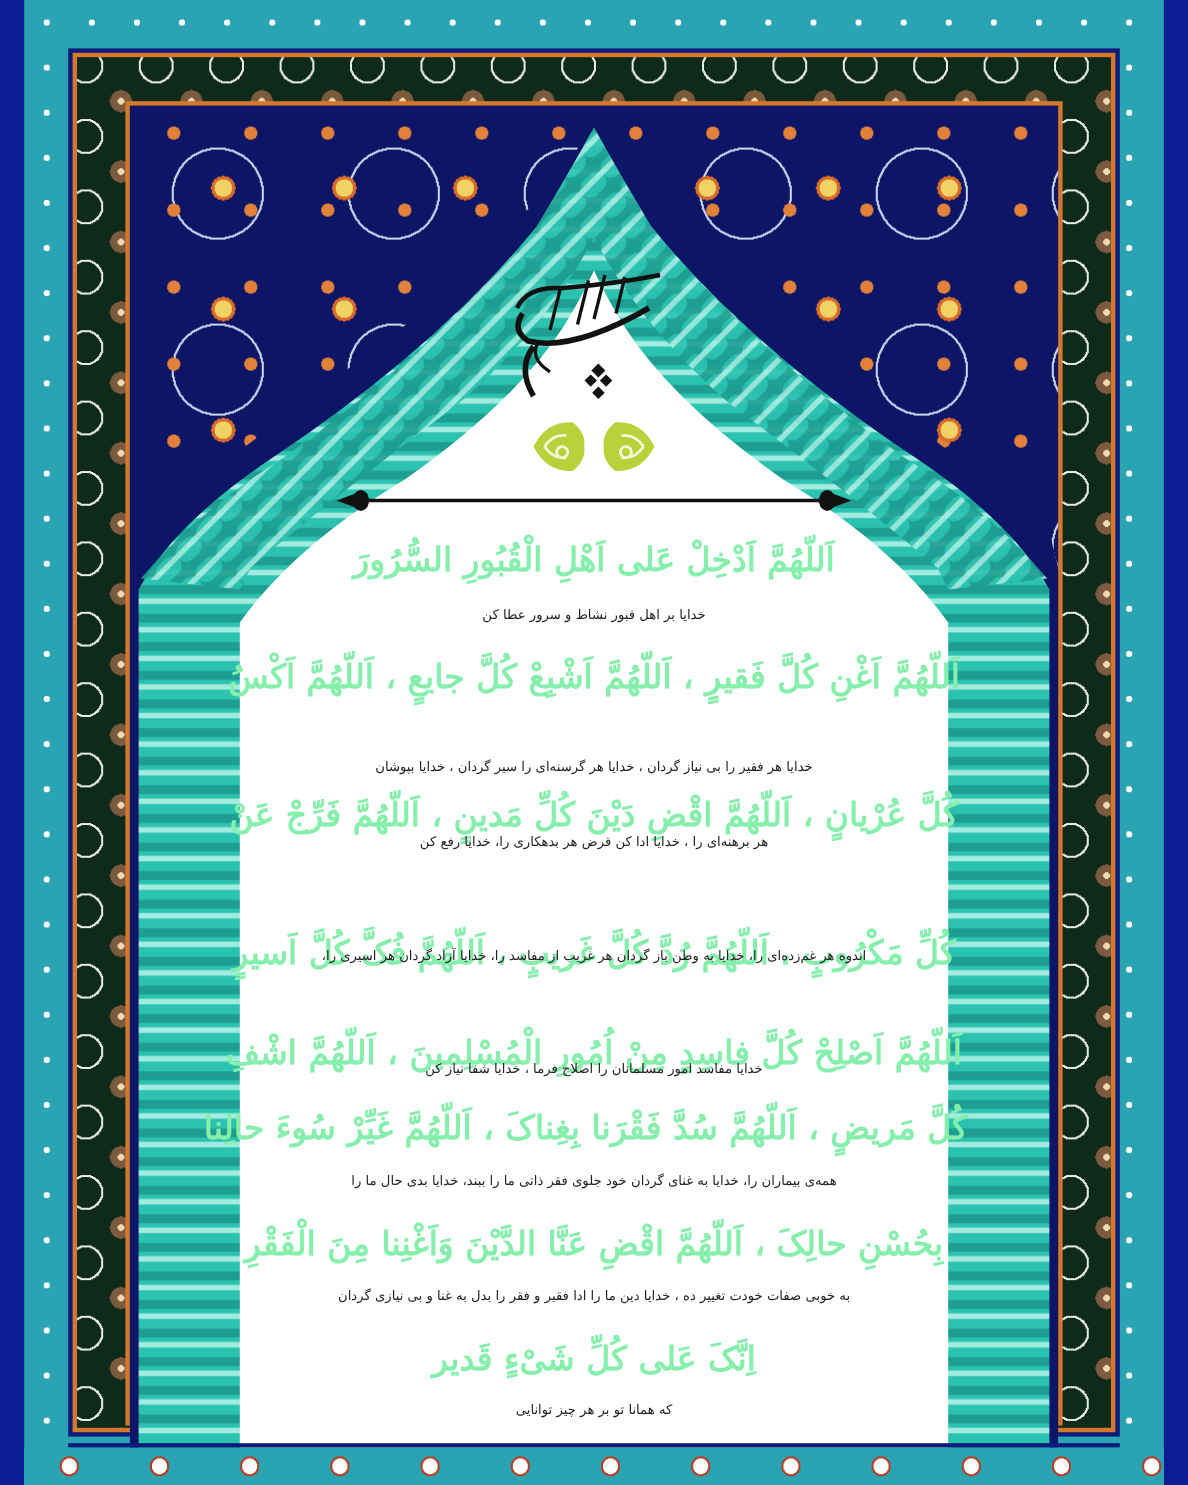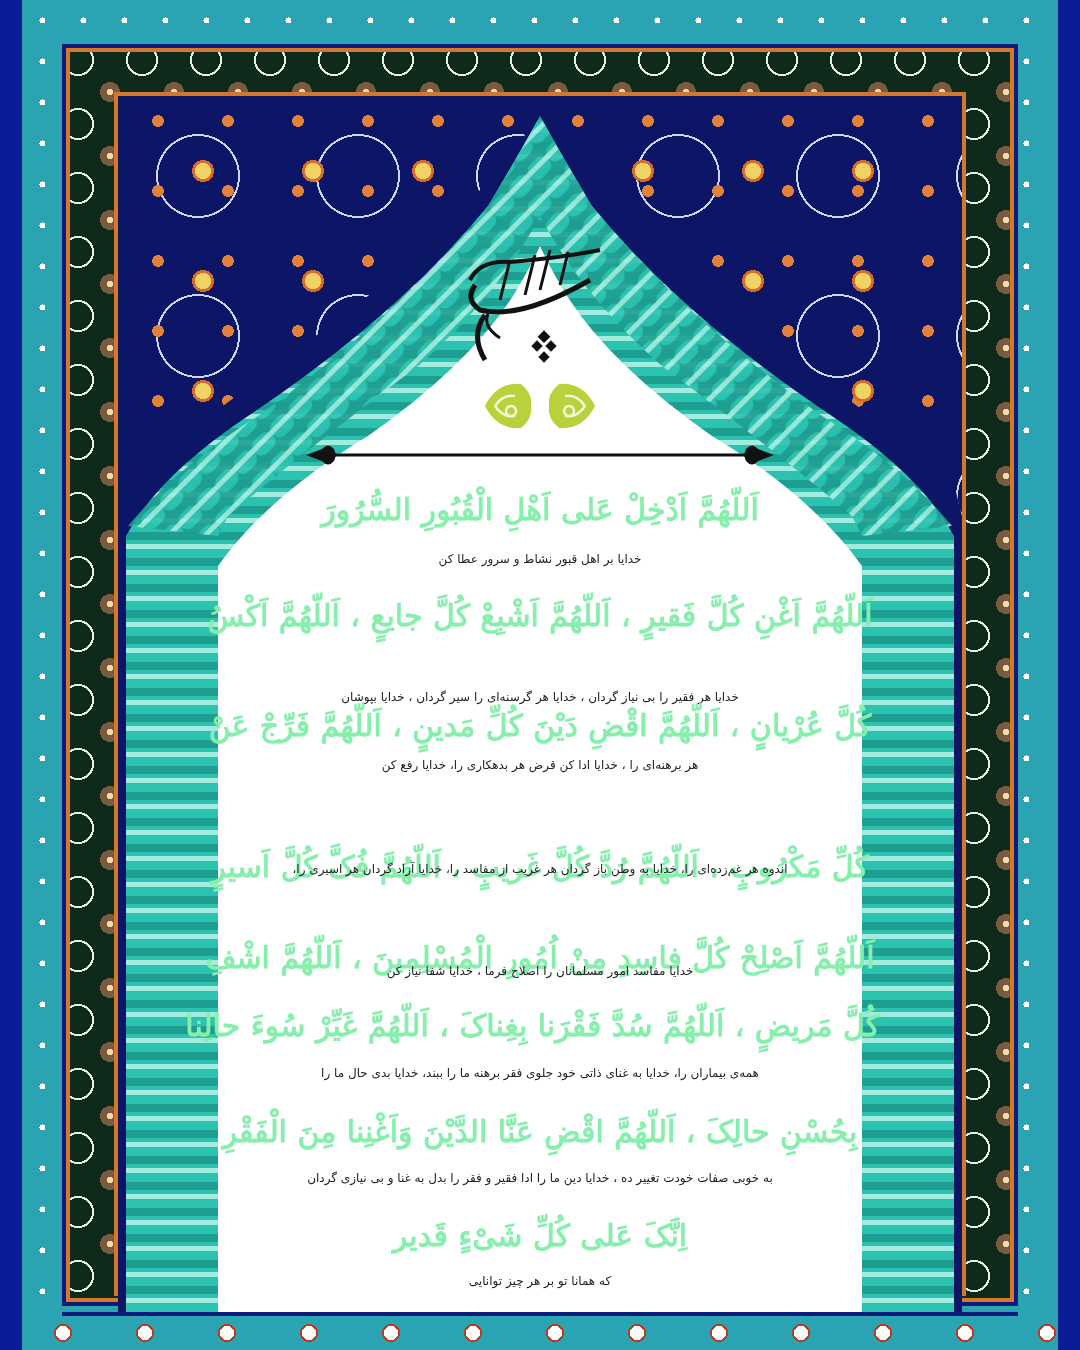--- a/index.html
+++ b/index.html
@@ -117,29 +117,29 @@
   <path d="M6,15 L22,9 Q28,2 34,9 L36,15 L34,21 Q28,28 22,21 Z" fill="#111"></path>
   <path d="M474,15 L458,9 Q452,2 446,9 L444,15 L446,21 Q452,28 458,21 Z" fill="#111"></path>
 </svg>
 
 <div class="line ar" style="top:488px;">اَللّهُمَّ اَدْخِلْ عَلی اَهْلِ الْقُبُورِ السُّرُورَ</div>
 <div class="line fa" style="top:548px;">خدایا بر اهل قبور نشاط و سرور عطا کن</div>
 
 <div class="line ar" style="top:594px;">اَللّهُمَّ اَغْنِ کُلَّ فَقیرٍ ، اَللّهُمَّ اَشْبِعْ کُلَّ جایعٍ ، اَللّهُمَّ اَکْسُ</div>
 <div class="line fa" style="top:650px;margin-top:36px;">خدایا هر فقیر را بی نیاز گردان ، خدایا هر گرسنه‌ای را سیر گردان ، خدایا بپوشان</div>
 
-<div class="line ar" style="top:704px;">کُلَّ عُرْیانٍ ، اَللّهُمَّ اقْضِ دَیْنَ کُلِّ مَدینٍ ، اَللّهُمَّ فَرِّجْ عَنْ</div>
+<div class="line ar" style="top:720px;">کُلَّ عُرْیانٍ ، اَللّهُمَّ اقْضِ دَیْنَ کُلِّ مَدینٍ ، اَللّهُمَّ فَرِّجْ عَنْ</div>
 <div class="line fa" style="top:754px;">هر برهنه‌ای را ، خدایا ادا کن قرض هر بدهکاری را، خدایا رفع کن</div>
 
 <div class="line ar" style="top:800px;margin-top:45px;">کُلِّ مَکْرُوبٍ ، اَللّهُمَّ رُدَّ کُلَّ غَریبٍ ، اَللّهُمَّ فُکَّ کُلَّ اَسیرٍ</div>
 <div class="line fa" style="top:858px;">اندوه هر غم‌زده‌ای را، خدایا به وطن باز گردان هر غریب از مفاسد را، خدایا آزاد گردان هر اسیری را،</div>
 
 <div class="line ar" style="top:900px;margin-top:36px;">اَللّهُمَّ اَصْلِحْ کُلَّ فاسِدٍ مِنْ اُمُورِ الْمُسْلِمینَ ، اَللّهُمَّ اشْفِ</div>
 <div class="line fa" style="top:960px;">خدایا مفاسد امور مسلمانان را اصلاح فرما ، خدایا شفا نیاز کن</div>
 
 <div class="line ar" style="top:1004px;">کُلَّ مَریضٍ ، اَللّهُمَّ سُدَّ فَقْرَنا بِغِناکَ ، اَللّهُمَّ غَیِّرْ سُوءَ حالِنا</div>
-<div class="line fa" style="top:1062px;">همه‌ی بیماران را، خدایا به غنای ذاتی خود جلوی فقر برهنه ما را ببند، خدایا بدی حال ما را</div>
+<div class="line fa" style="top:1062px;">همه‌ی بیماران را، خدایا به غنای گردان خود جلوی فقر ذاتی ما را ببند، خدایا بدی حال ما را</div>
 
 <div class="line ar" style="top:1110px;">بِحُسْنِ حالِکَ ، اَللّهُمَّ اقْضِ عَنَّا الدَّیْنَ وَاَغْنِنا مِنَ الْفَقْرِ</div>
 <div class="line fa" style="top:1167px;">به خوبی صفات خودت تغییر ده ، خدایا دین ما را ادا فقیر و فقر را بدل به غنا و بی نیازی گردان</div>
 
 <div class="line ar" style="top:1214px;">اِنَّکَ عَلی کُلِّ شَیْءٍ قَدیر</div>
 <div class="line fa" style="top:1270px;">که همانا تو بر هر چیز توانایی</div>
 
 </body></html>

